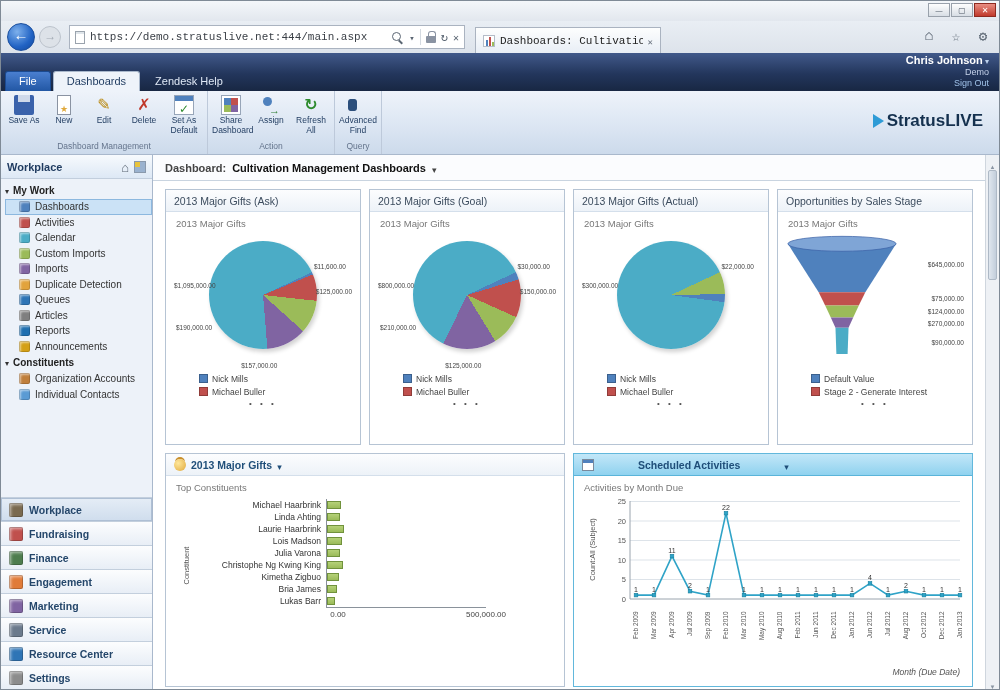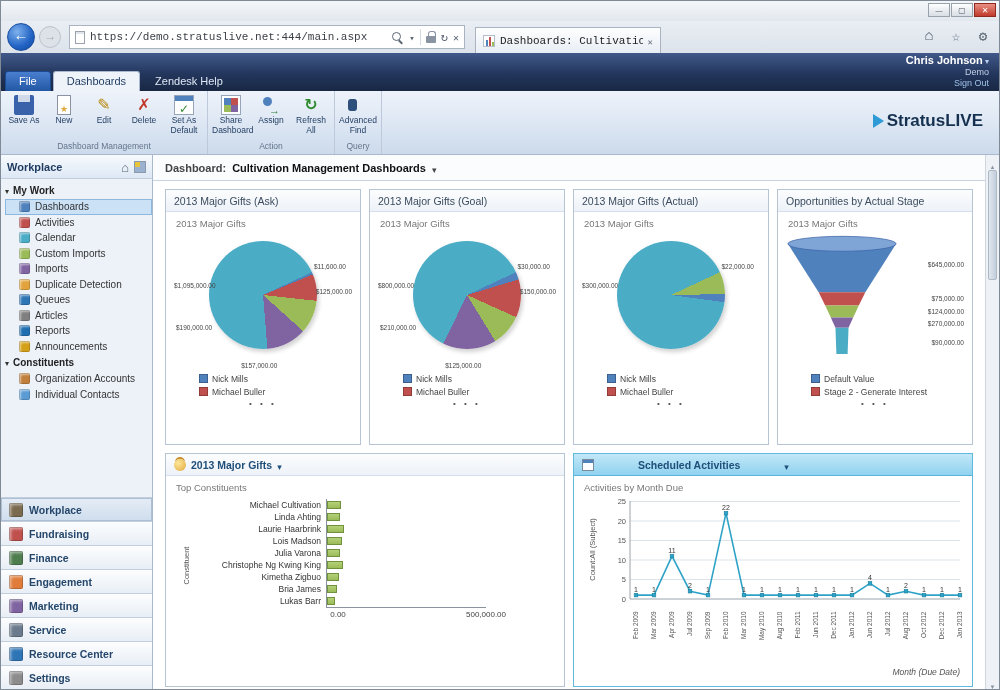--- a/index.html
+++ b/index.html
@@ -459,21 +459,21 @@
                     <span class="legend-swatch" style="background: rgb(192, 80, 77);"></span>
                     <span class="legend-label">Michael Buller</span>
                   </div>
                   <div class="legend-dots">• • •</div>
                 </div>
             </div>
           </div>
 
           <div class="card r1">
             <div class="card-head">
-              <span class="card-title">Opportunities by Actual Stage</span>
+              <span class="card-title">Opportunities by Sales Stage</span>
             </div>
             <div class="card-body">
               <div class="subtitle">2013 Major Gifts</div>
               <div class="funnel-wrap">
                   <svg width="112" height="128" viewBox="0 0 120 134">
                     <polygon points="2,10 118,10 85,62 35,62" fill="#4F81BD"></polygon>
                     <ellipse cx="60" cy="10" rx="58" ry="8" fill="#7fa5d6" stroke="#3c63a8" stroke-width="0.8"></ellipse>
                     <polygon points="35,62 85,62 78,76 42,76" fill="#C0504D"></polygon>
                     <polygon points="42,76 78,76 72,89 48,89" fill="#9BBB59"></polygon>
                     <polygon points="48,89 72,89 67,100 53,100" fill="#8064A2"></polygon>
@@ -508,21 +508,21 @@
               <span class="coins-icon"></span>
               <span class="card-title bold">2013 Major Gifts</span>
               <span class="hcaret"></span>
             </div>
             <div class="card-body">
               <div class="subtitle">Top Constituents</div>
               <div class="bar-area">
                 <span class="y-title">Constituent</span>
                 <div class="bar-rows">
                     <div class="bar-row">
-                      <span class="bar-cat">Michael Cultivation</span>
+                      <span class="bar-cat">Michael Haarbrink</span>
                       <div class="bar-track">
                         <div class="bar" style="width: 14.4px;"></div>
                       </div>
                     </div>
                     <div class="bar-row">
                       <span class="bar-cat">Linda Ahting</span>
                       <div class="bar-track">
                         <div class="bar" style="width: 12.8px;"></div>
                       </div>
                     </div>

